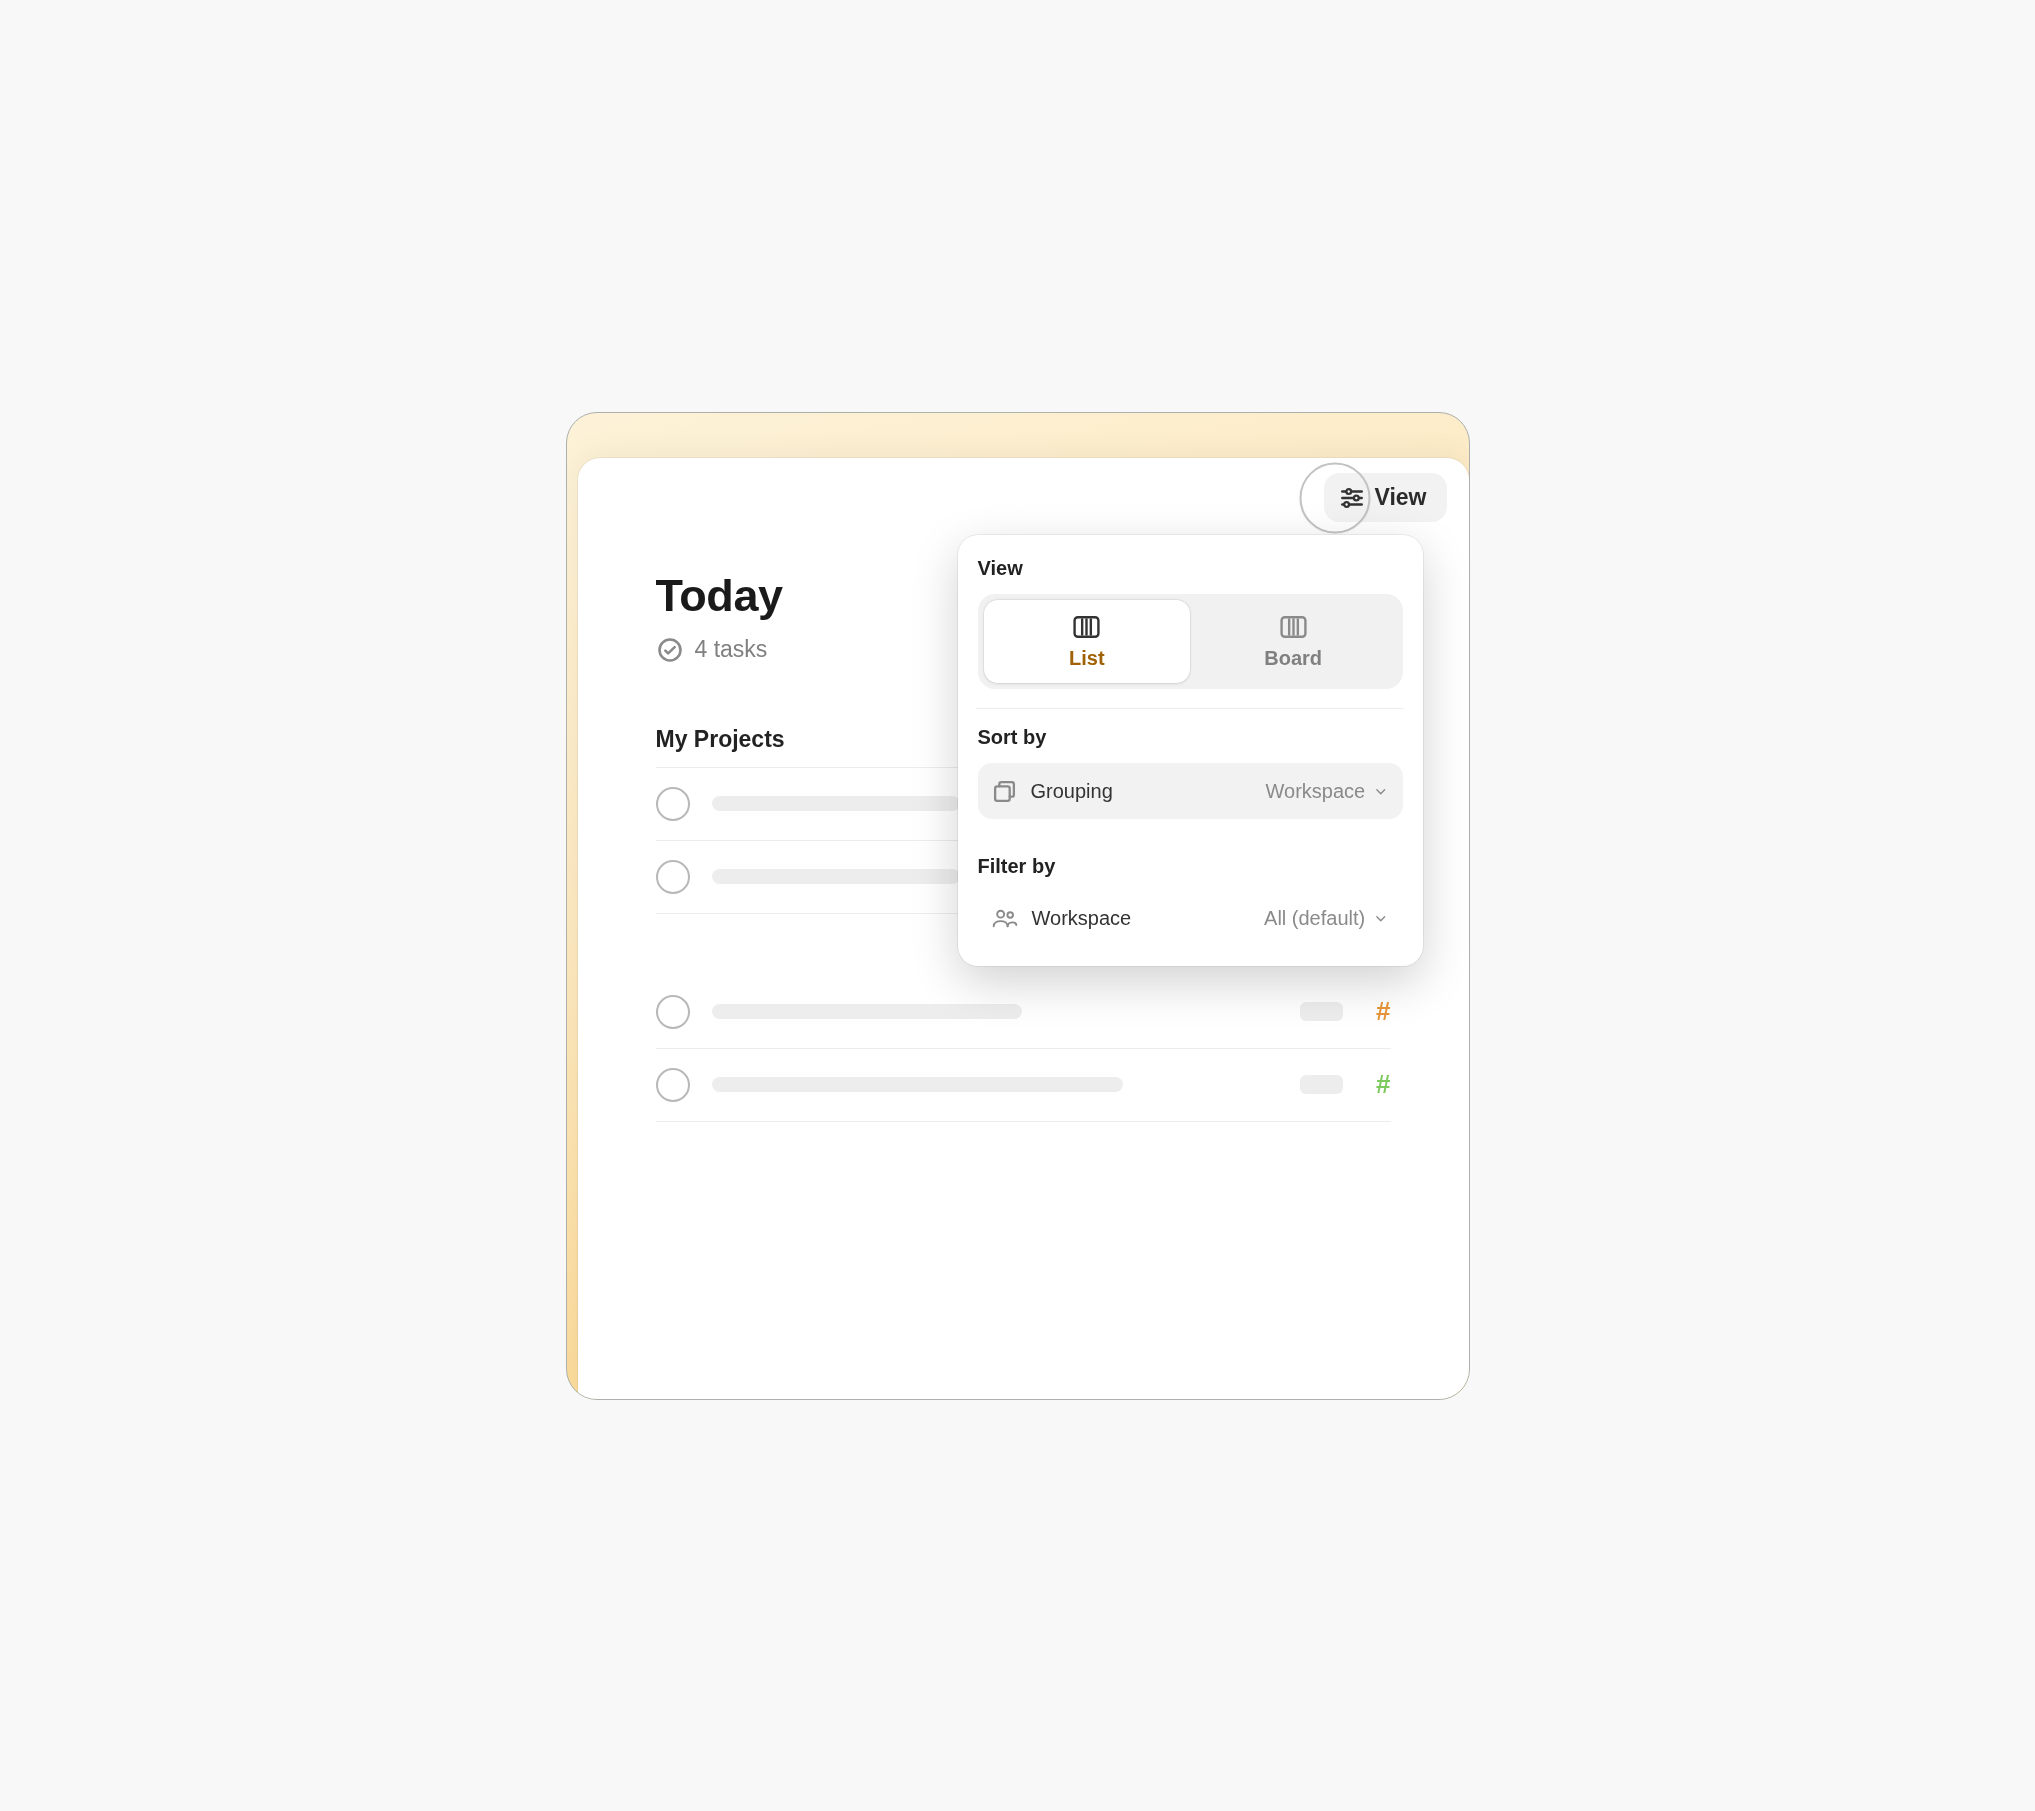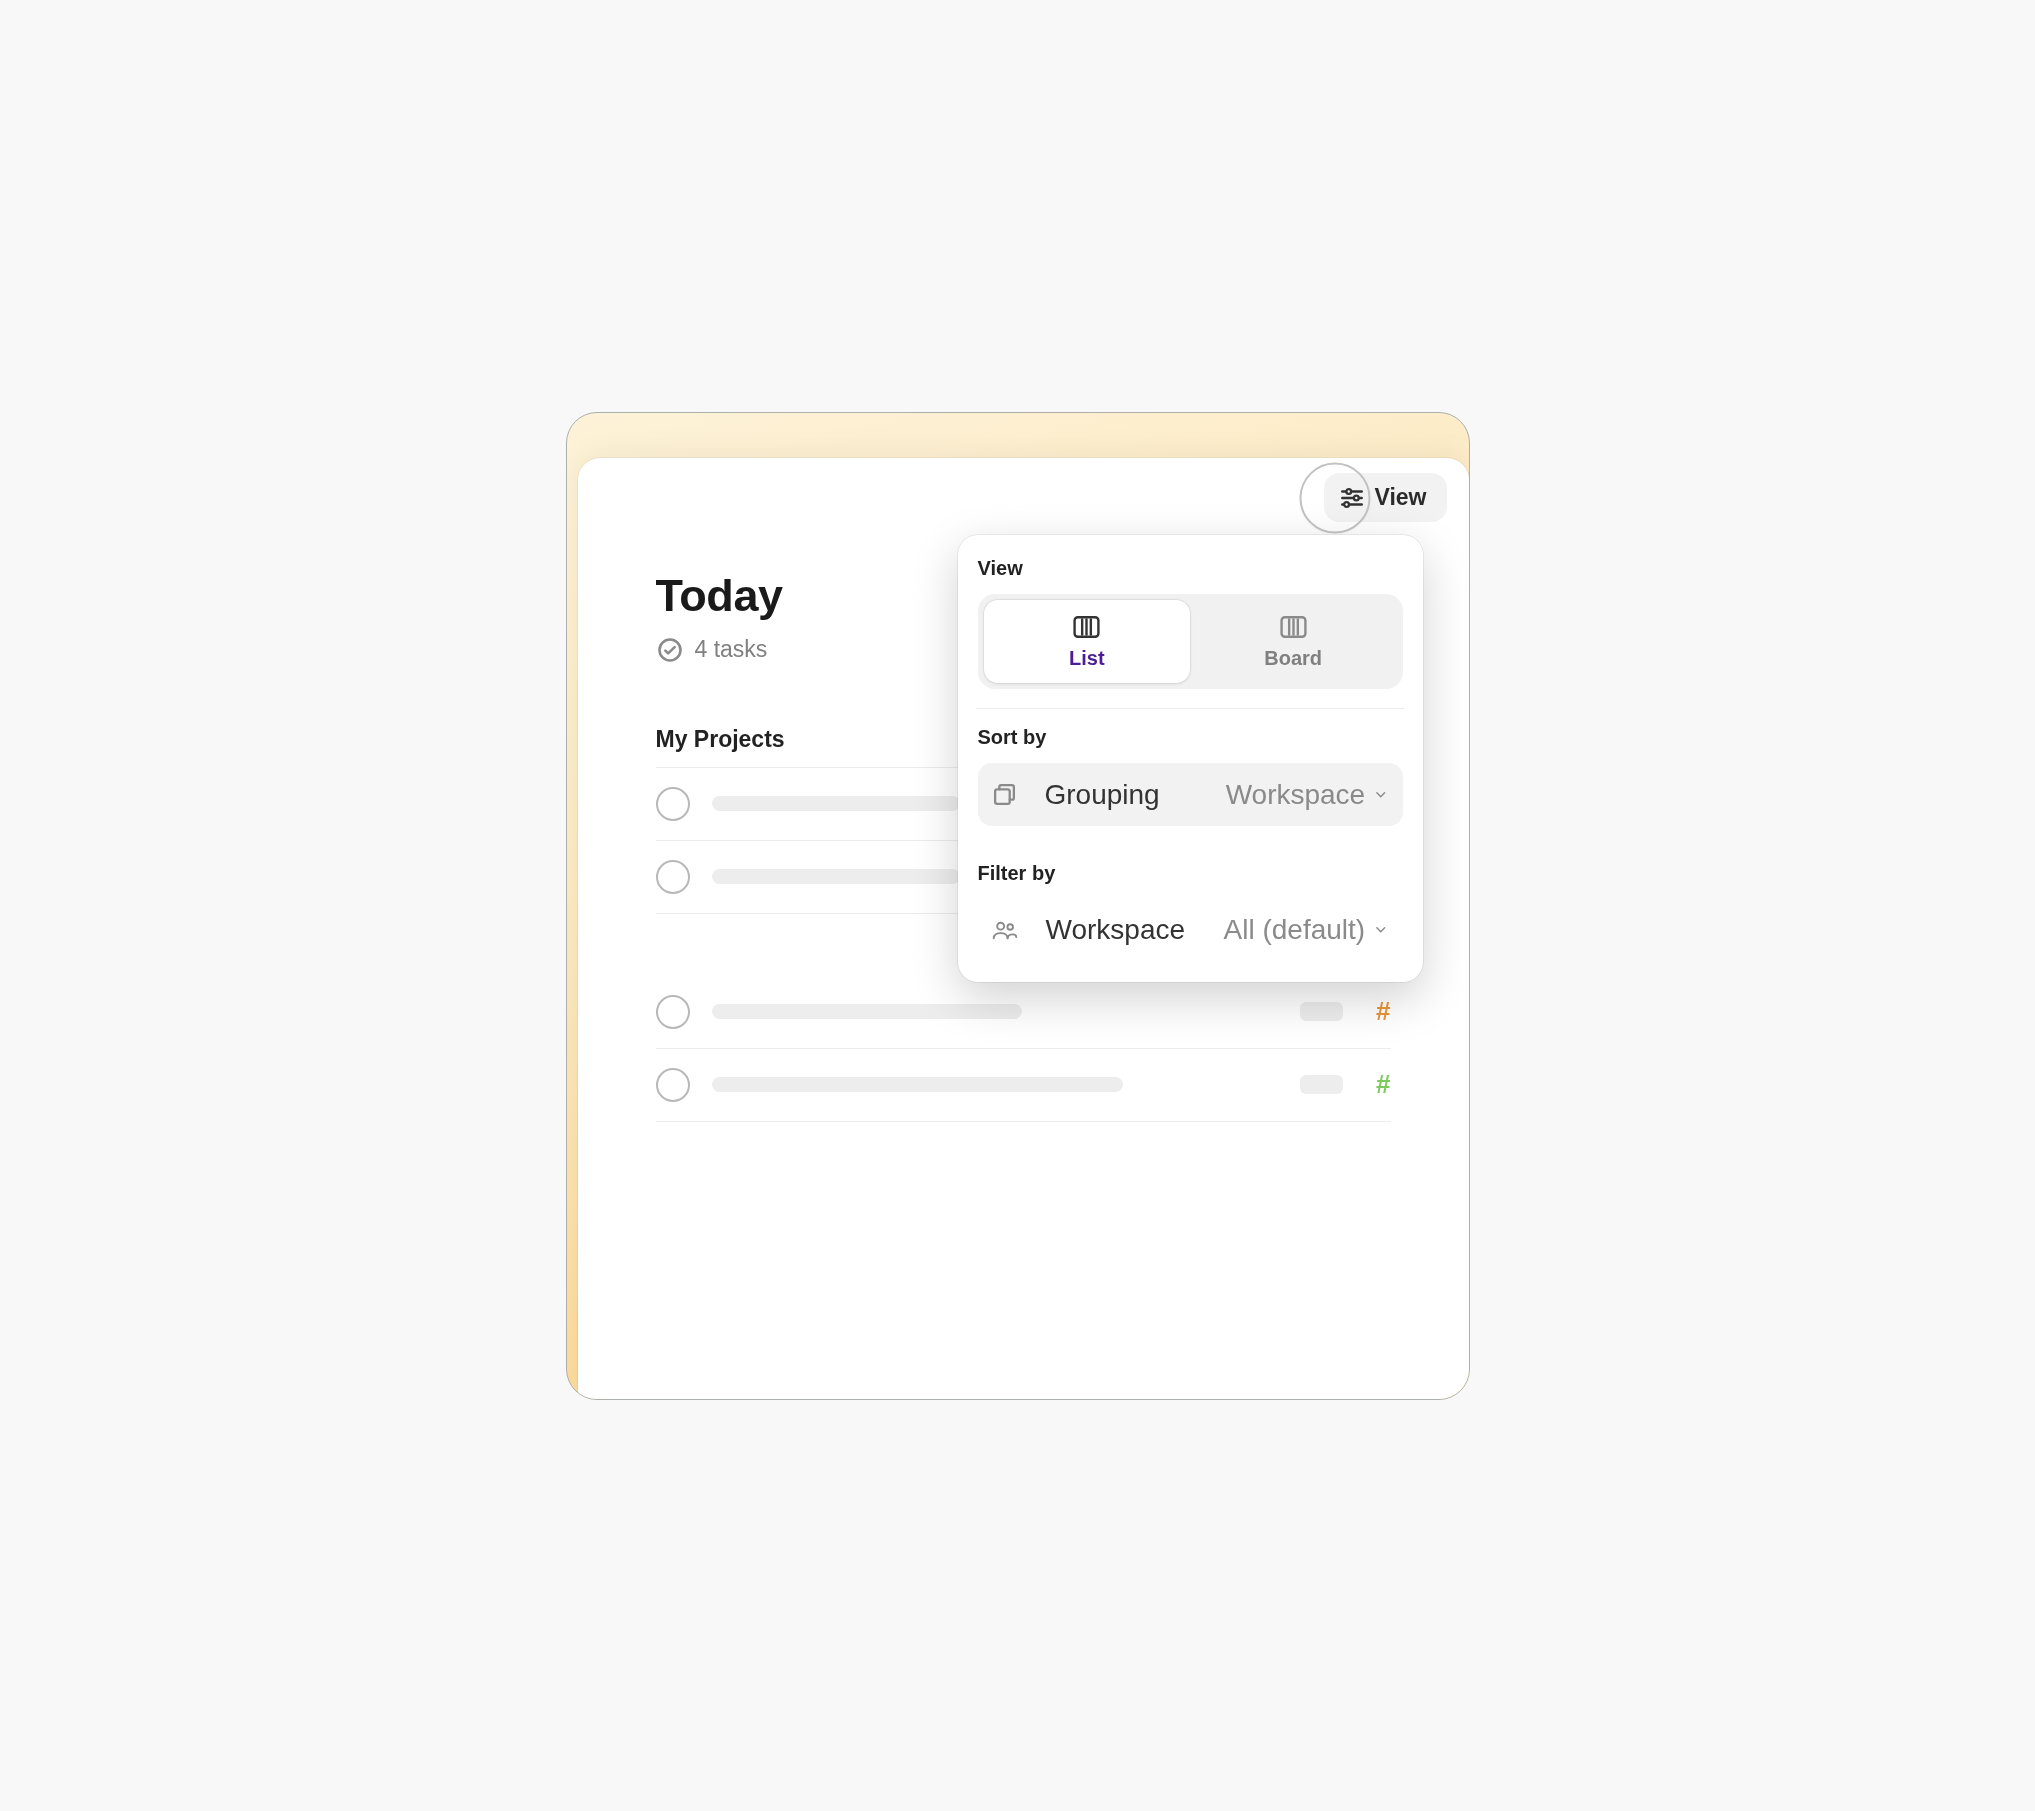--- a/index.html
+++ b/index.html
@@ -160,32 +160,32 @@
     padding: 14px 0 12.4px;
     font-size: 20px;
     cursor: pointer;
     border-radius: 14px;
   }
   .seg .seg-label { font-weight: 600; color: #808080; }
   .seg.active {
     background: #ffffff;
     box-shadow: 0 0.8px 3.1px rgba(0,0,0,0.1), 0 0 0 0.8px rgba(0,0,0,0.05);
   }
-  .seg.active .seg-label { color: #4c1d95; font-weight: 700; }
+  .seg.active .seg-label { color: #a16207; font-weight: 700; }
   .dd-divider {
     height: 1.6px; background: #ededed;
     margin: 0 -1.6px 17px;
   }
   .option-row {
     display: flex;
     align-items: center;
-    gap: 28px;
+    gap: 14px;
     padding: 15.5px 14px;
     border-radius: 14px;
-    font-size: 28px;
+    font-size: 20px;
     color: #333;
     cursor: pointer;
   }
   .option-row.highlight { background: #f2f2f2; }
   .option-name { flex: 1; font-weight: 500; }
   .option-value { color: #8a8a8a; display: flex; align-items: center; gap: 7.8px; }
   .spacer-sm { height: 12.4px; }
 
   
   .stroke { stroke: #333; stroke-width: 2.2; fill: none; stroke-linecap: round; stroke-linejoin: round; }

